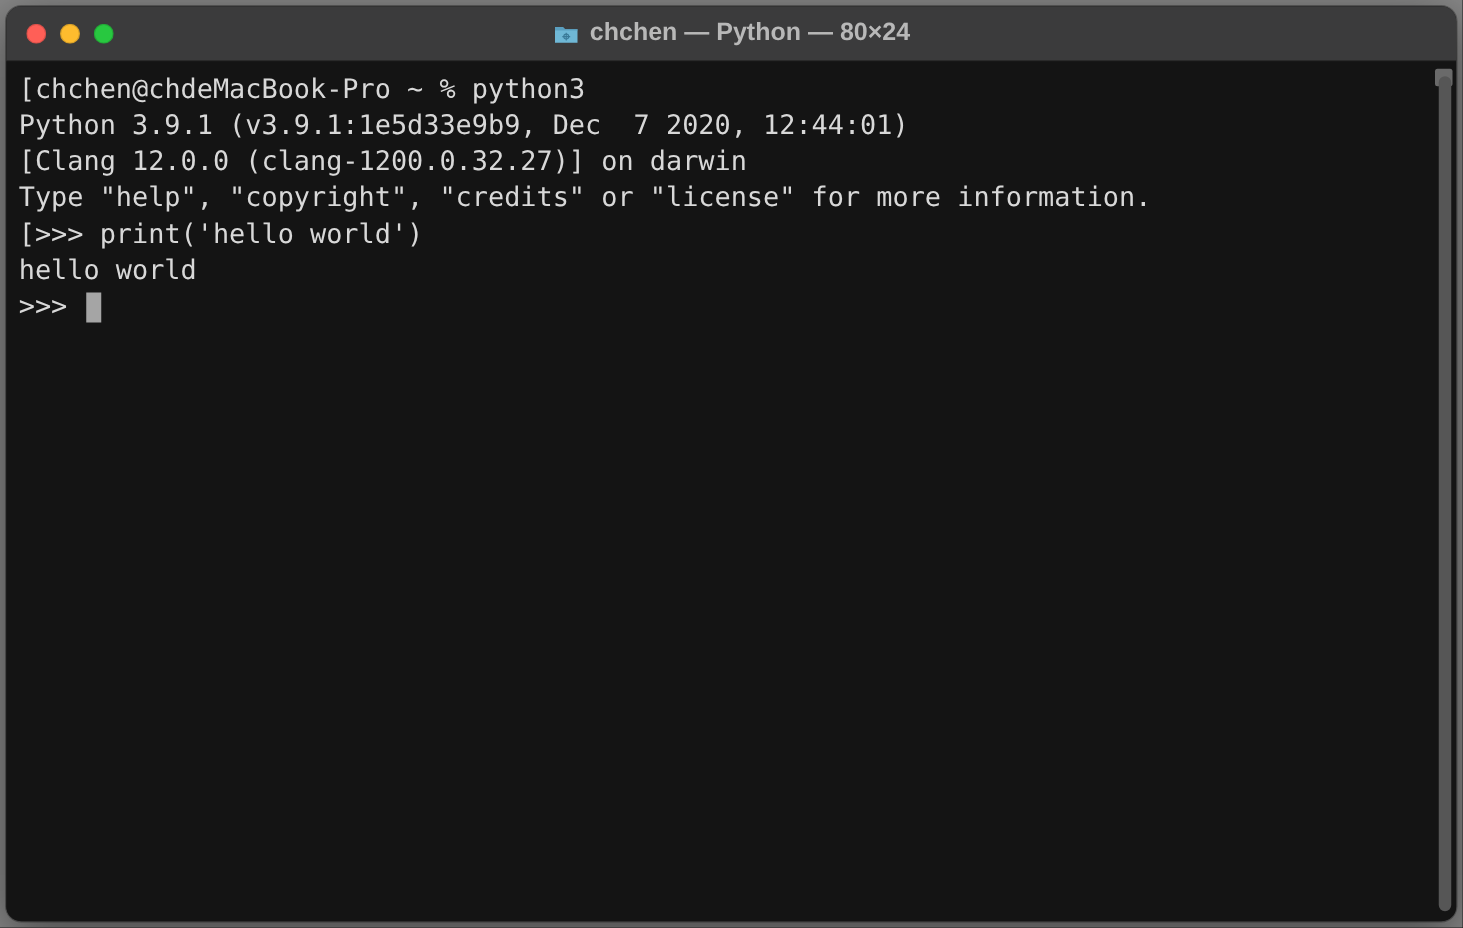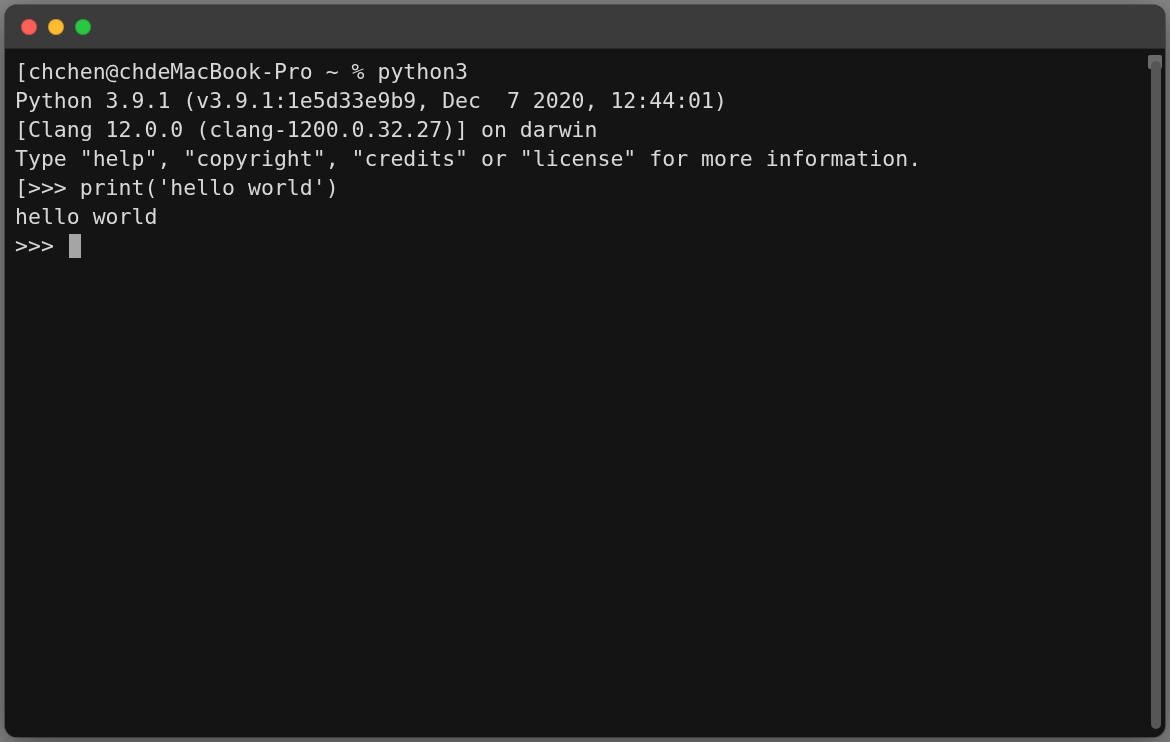--- a/index.html
+++ b/index.html
@@ -125,20 +125,31 @@
 </head>
 <body>
 
 <div class="window">
   <div class="titlebar">
     <div class="traffic-lights">
       <div class="tl tl-close"></div>
       <div class="tl tl-min"></div>
       <div class="tl tl-max"></div>
     </div>
+    <div class="title-area">
+      <span class="folder-icon">
+        <svg viewBox="0 0 24 20" width="22" height="18">
+          <path d="M2 4 L9 4 L11 6 L22 6 L22 18 L2 18 Z" fill="#6fb8d6"></path>
+          <path d="M2 4 L9 4 L11 6 L22 6 L22 7 L2 7 Z" fill="#5a9fc0"></path>
+          <circle cx="12" cy="12.5" r="2.2" fill="none" stroke="#3a7a98" stroke-width="1"></circle>
+          <path d="M12 9 L12 16 M8.5 12.5 L15.5 12.5" stroke="#3a7a98" stroke-width="1"></path>
+        </svg>
+      </span>
+      <span class="title-text">chchen — Python — 80×24</span>
+    </div>
   </div>
 
   <div class="terminal-body"><span class="line"><span class="bracket-left">[</span><span>chchen@chdeMacBook-Pro ~ % python3</span></span><span class="line">Python 3.9.1 (v3.9.1:1e5d33e9b9, Dec  7 2020, 12:44:01)</span><span class="line">[Clang 12.0.0 (clang-1200.0.32.27)] on darwin</span><span class="line">Type "help", "copyright", "credits" or "license" for more information.</span><span class="line"><span class="bracket-left">[</span><span>&gt;&gt;&gt; print('hello world')</span></span><span class="line">hello world</span><span class="line"><span>&gt;&gt;&gt; </span><span class="cursor-block"></span></span></div>
 
   <div class="tab-indicator"></div>
 
   <div class="scrollbar">
     <div class="scrollbar-thumb"></div>
   </div>
 </div>

